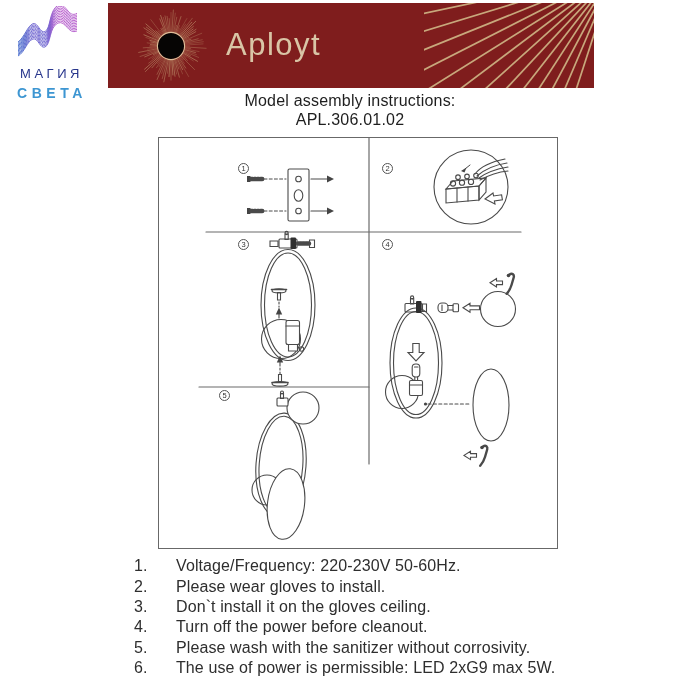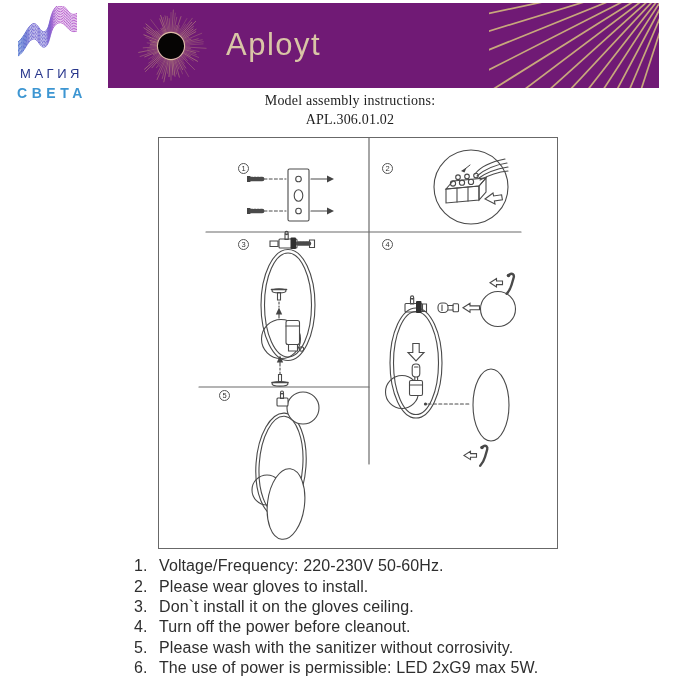--- a/index.html
+++ b/index.html
@@ -5,44 +5,44 @@
   html,body{margin:0;padding:0;background:#ffffff;}
   .page{position:relative;width:700px;height:700px;background:#ffffff;overflow:hidden;
         font-family:"Liberation Sans",sans-serif;}
 
   
   .magia-logo{position:absolute;left:10px;top:6px;width:80px;text-align:center;}
   .magia-logo svg{display:block;margin:0 auto;}
   .magia-line1{font-size:13px;font-weight:400;letter-spacing:3.5px;color:#28368c;margin-top:4px;padding-left:3px;}
   .magia-line2{font-size:14px;font-weight:700;letter-spacing:4.5px;color:#3d96d2;margin-top:4px;padding-left:4px;}
 
-  .banner{position:absolute;left:108px;top:3px;width:551px;height:85px;background:#701a75;overflow:hidden;}
+  .banner{position:absolute;left:108px;top:3px;width:486px;height:85px;background:#7f1d1d;overflow:hidden;}
   .banner .sunburst{position:absolute;left:21px;top:1px;}
   .brand{position:absolute;left:118px;top:24px;font-size:31px;font-weight:400;
          letter-spacing:1.5px;color:#d9c5a6;}
   .banner .rayfan{position:absolute;right:0;top:0;}
 
   
   .title-block{position:absolute;left:0;top:91px;width:700px;text-align:center;
-               font-size:14px;line-height:19px;color:#1e1e1e;letter-spacing:0.2px;font-family:Liberation Serif, serif;}
+               font-size:16px;line-height:19px;color:#1e1e1e;letter-spacing:0.2px;}
 
   
   .diagram-box{position:absolute;left:158px;top:137px;width:400px;height:412px;
                border:1.5px solid #686868;box-sizing:border-box;background:#fff;}
   .diagram-box svg.sheet{position:absolute;left:0;top:0;}
   .sheet *{vector-effect:non-scaling-stroke;}
   .stepnum{position:absolute;width:11px;height:11px;border:1px solid #555;border-radius:50%;
            box-sizing:border-box;font-size:7.5px;line-height:9px;text-align:center;color:#333;}
 
   
   .notes{position:absolute;left:134px;top:556px;margin:0;padding:0;list-style:none;
          font-size:16px;color:#2e2e2e;letter-spacing:0.1px;}
   .notes li{display:flex;height:20.4px;align-items:center;}
   .notes .num{width:20px;flex:none;}
-  .notes .txt{margin-left:5px;white-space:nowrap;}
+  .notes .txt{margin-left:22px;white-space:nowrap;}
 </style>
 </head>
 <body>
 
 <div class="page">
 
   <div class="magia-logo">
     <svg id="waves" width="70" height="56" viewBox="0 0 70 56">
       <defs>
         <linearGradient id="wgrad" x1="0" y1="1" x2="1" y2="0">

